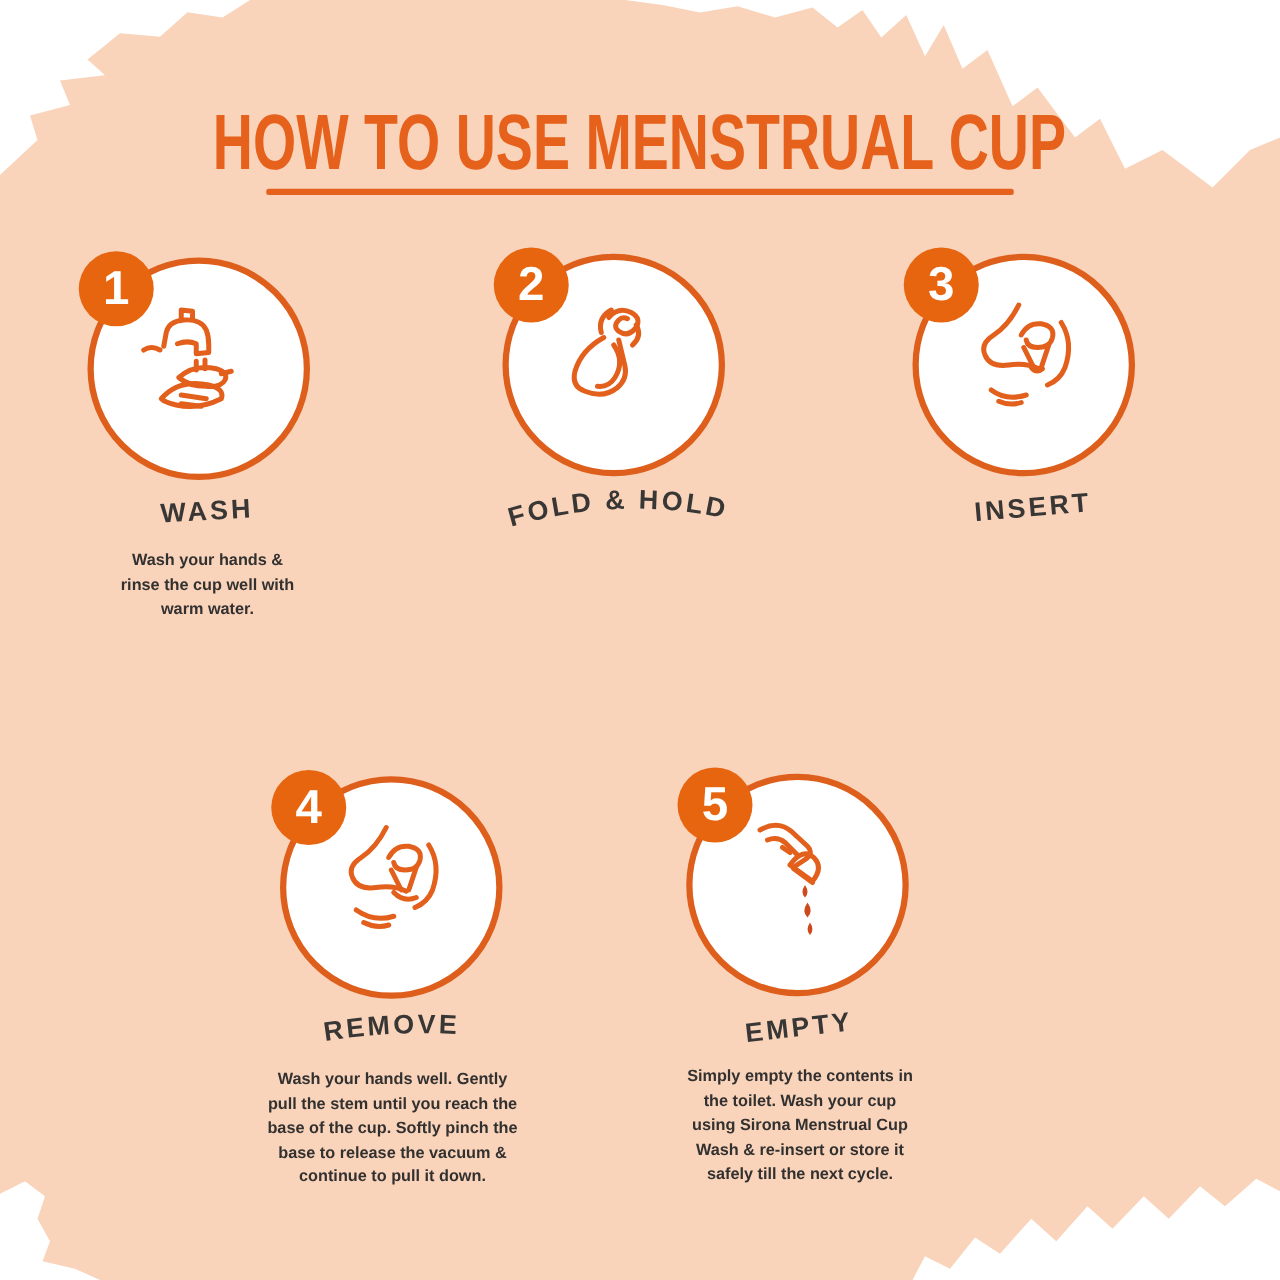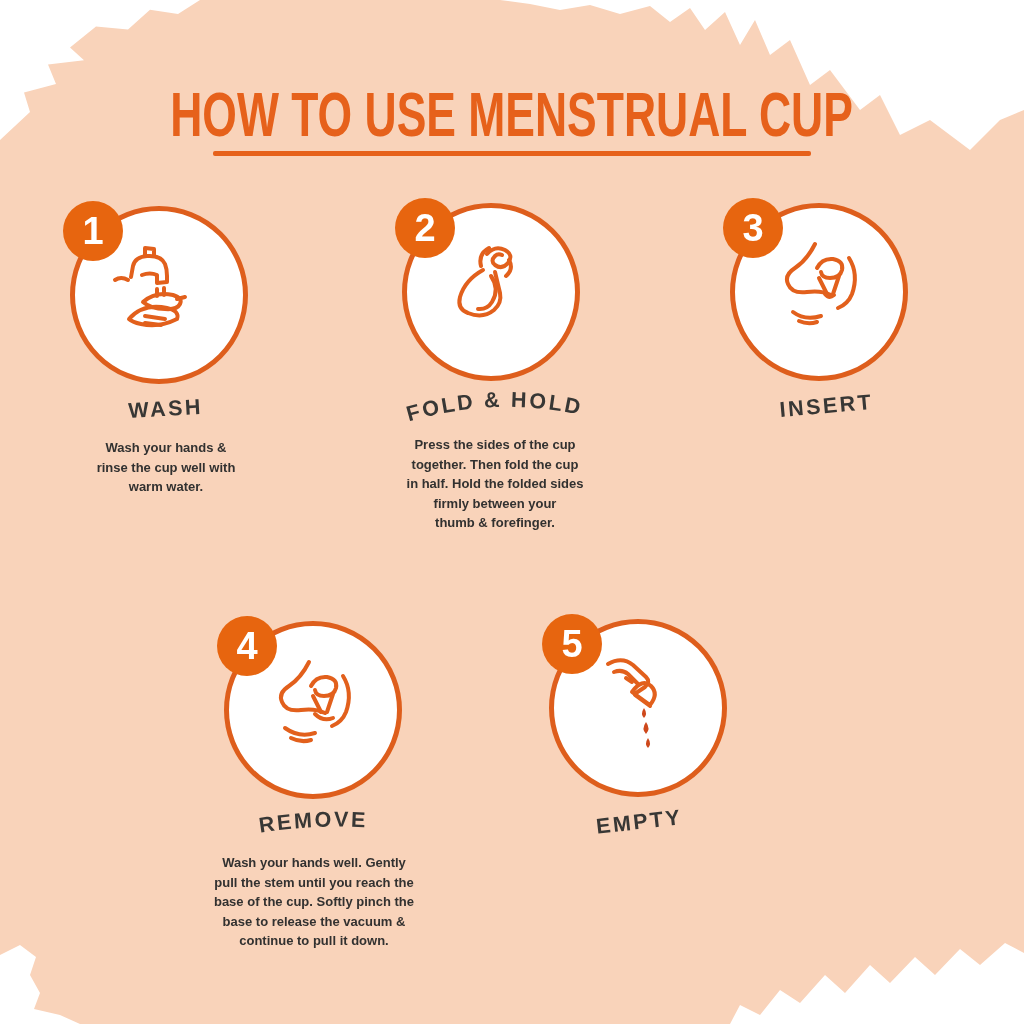--- a/index.html
+++ b/index.html
@@ -96,25 +96,20 @@
         <path d="M56 22 q8 -9 18 -4 q9 5 3 13 q-6 7 -13 2 q-5 -4 0 -9 q3 -3 7 -1"></path>
         <path d="M50 34 q-3 -12 8 -18 M78 28 q5 9 -3 16"></path>
         <path d="M52 38 q-18 10 -23 27 q-3 12 8 16 q15 6 26 -3 q8 -7 6 -17 l-5 -21"></path>
         <path d="M60 44 q9 13 1 26 q-5 8 -14 7"></path>
       </svg>
     </div>
     <svg class="label" viewBox="0 0 220 58">
       <path id="arc2" d="M4 52 Q110 20 216 44" fill="none"></path>
       <text class="label-text" text-anchor="middle"><textPath href="#arc2" startOffset="50%">FOLD &amp; HOLD</textPath></text>
     </svg>
-    <p class="desc">Press the sides of the cup
-together.  Then fold the cup
-in half. Hold the  folded sides
-firmly  between your
-thumb &amp; forefinger.</p>
   </div>
 
   <div class="step s3">
     <div class="circle">
       <div class="badge">
         <span>3</span>
       </div>
       <svg class="icon" viewBox="0 0 120 120">
         <path d="M56 12 q-8 16 -20 24 q-11 7 -7 16 q4 10 19 8 q14 -2 24 3"></path>
         <path d="M90 26 q10 16 3 36 q-4 10 -14 14"></path>
@@ -164,14 +159,19 @@
         <path d="M48 30 l6 4"></path>
         <path d="M54 44 l18 13 q9 -11 1 -19 q-9 -8 -19 6 z"></path>
         <path d="M57 47 l15 11"></path>
         <path class="drop" d="M66 60 q4 6 0 10 q-4 -4 0 -10 z M68 74 q5 7 0 12 q-5 -5 0 -12 z M70 90 q4 6 0 10 q-4 -4 0 -10 z"></path>
       </svg>
     </div>
     <svg class="label" viewBox="0 0 220 58">
       <path id="arc5" d="M30 50 L190 32" fill="none"></path>
       <text class="label-text" text-anchor="middle"><textPath href="#arc5" startOffset="50%">EMPTY</textPath></text>
     </svg>
+    <p class="desc">Simply empty the  contents in
+the toilet.  Wash your cup
+using Sirona  Menstrual Cup
+Wash &amp; re-insert  or store it
+safely till  the next cycle.</p>
   </div>
 </div>
 
 </body></html>

